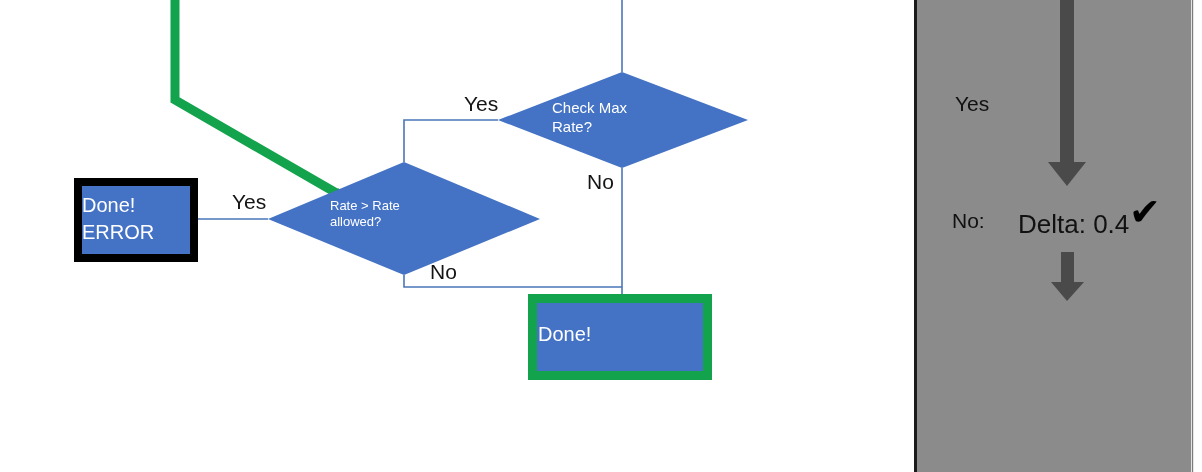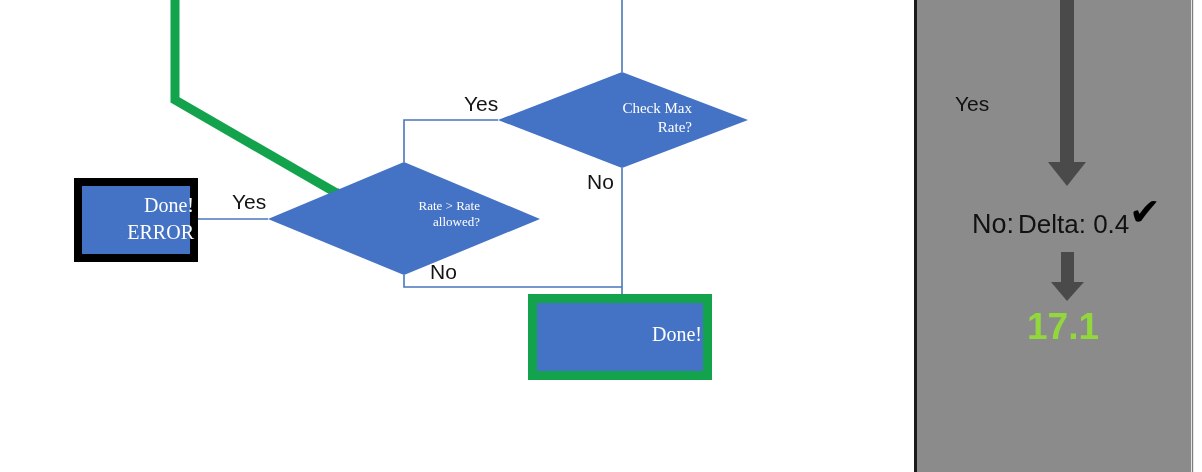--- a/index.html
+++ b/index.html
@@ -18,22 +18,22 @@
   #flow-svg {
     position: absolute;
     left: 0;
     top: 0;
     width: 1202px;
     height: 472px;
   }
   .node-label {
     position: absolute;
     color: #ffffff;
-    font-family: Liberation Serif, serif;
-    text-align: right;
+    font-family: Liberation Sans, sans-serif;
+    text-align: left;
     line-height: 1.25;
     pointer-events: none;
     white-space: pre-line;
   }
   .edge-label {
     position: absolute;
     color: #141414;
     font-family: "Liberation Sans", sans-serif;
     white-space: nowrap;
   }
@@ -91,21 +91,21 @@
     width: 277px;
     height: 472px;
   }
   .panel-text {
     position: absolute;
     color: #111111;
     font-family: "Liberation Sans", sans-serif;
     white-space: nowrap;
   }
   #panel-yes   { left: 38px;  top: 92px;  font-size: 21px; }
-  #panel-no    { left: 35px;  top: 209px; font-size: 27px; margin-left: 20px; }
+  #panel-no    { left: 35px;  top: 209px; font-size: 21px; }
   #panel-delta { left: 101px; top: 209px; font-size: 26px; }
   #panel-check {
     left: 212px;
     top: 193px;
     font-size: 38px;
     line-height: 1;
     color: #000000;
   }
   #panel-value {
     position: absolute;
@@ -186,16 +186,15 @@
     </svg>
 
     <div class="panel-text" id="panel-yes">Yes</div>
 
     <div class="panel-text" id="panel-no">No:</div>
 
     <div class="panel-text" id="panel-delta">Delta: 0.4</div>
 
     <div class="panel-text" id="panel-check">✔</div>
 
-    <div id="panel-value">17.1</div>
   </div>
 
 </div>
 
 </body></html>

